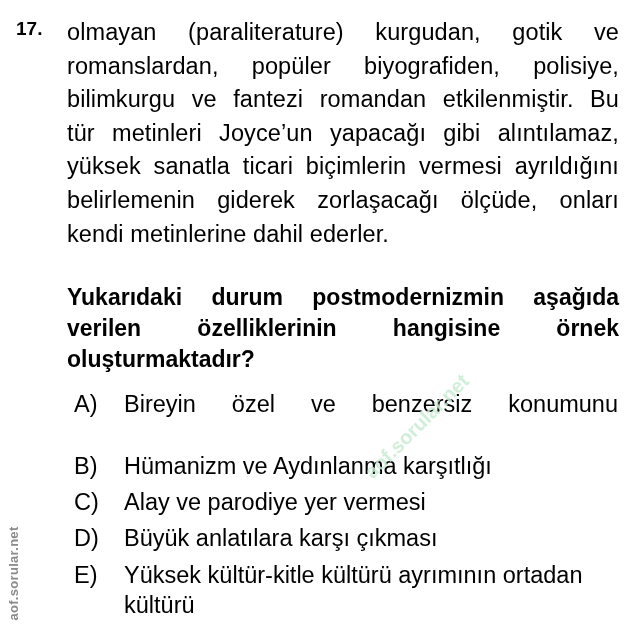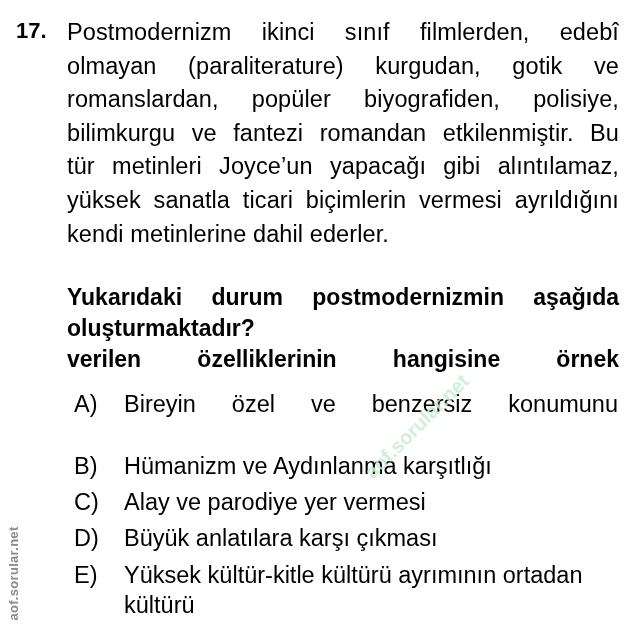--- a/index.html
+++ b/index.html
@@ -1,18 +1,18 @@
 <!DOCTYPE html>
 <html><head>
   <meta charset="utf-8">
   <style>
     html, body { margin: 0; padding: 0; background: #ffffff; }
     body { width: 642px; height: 637px; position: relative; overflow: hidden;
       font-family: "Liberation Sans", sans-serif; color: #000; }
-    .qnum { position: absolute; left: 16px; top: 18px; font-size: 22px; font-weight: bold; }
+    .qnum { position: absolute; left: 16px; top: 18px; font-size: 19px; font-weight: bold; }
     .stem { position: absolute; left: 67px; top: 16px; width: 552px; font-size: 23.5px;
       line-height: 33.6px; text-align: justify; letter-spacing: 0.1px; }
     .stem .line { display: block; text-align: justify; text-align-last: justify; white-space: nowrap; }
     .stem .line.last { text-align-last: left; }
     .ask { position: absolute; left: 67px; top: 282px; width: 552px; font-size: 23px; font-weight: bold;
       line-height: 31px; }
     .ask .line { display: block; text-align: justify; text-align-last: justify; white-space: nowrap; }
     .ask .line.last { text-align-last: left; }
     .opt { position: absolute; left: 74px; font-size: 23.5px; line-height: 30px; }
     .opt .letter { position: absolute; left: 0; top: 0; width: 45px; }
@@ -23,33 +23,33 @@
       font-size: 13px; font-weight: bold; color: #8a8a8a; width: 120px; text-align: center; letter-spacing: 0.3px; }
     .wm-diag { position: absolute; left: 348px; top: 415px; transform: rotate(-45deg);
       font-size: 20px; font-weight: bold; color: #c9ecd3; opacity: 0.85; white-space: nowrap; }
   </style>
 </head>
 <body>
 
 <div class="qnum">17.</div>
 
 <div class="stem">
-  <span class="line">Postmodernizm ikinci sınıf filmlerden, edebî</span>
   <span class="line">olmayan (paraliterature) kurgudan, gotik ve</span>
   <span class="line">romanslardan, popüler biyografiden, polisiye,</span>
   <span class="line">bilimkurgu ve fantezi romandan etkilenmiştir. Bu</span>
   <span class="line">tür metinleri Joyce’un yapacağı gibi alıntılamaz,</span>
   <span class="line">yüksek sanatla ticari biçimlerin vermesi ayrıldığını</span>
+  <span class="line">belirlemenin giderek zorlaşacağı ölçüde, onları</span>
   <span class="line last">kendi metinlerine dahil ederler.</span>
 </div>
 
 <div class="ask">
   <span class="line">Yukarıdaki durum postmodernizmin aşağıda</span>
+  <span class="line">verilen özelliklerinin hangisine örnek</span>
   <span class="line last">oluşturmaktadır?</span>
-  <span class="line">verilen özelliklerinin hangisine örnek</span>
 </div>
 
 <div class="opt" style="top:389px;">
   <span class="letter">A)</span>
   <div class="text">
     <span class="line just">Bireyin özel ve benzersiz konumunu</span>
   </div>
 </div>
 
 <div class="opt" style="top:451px;">

